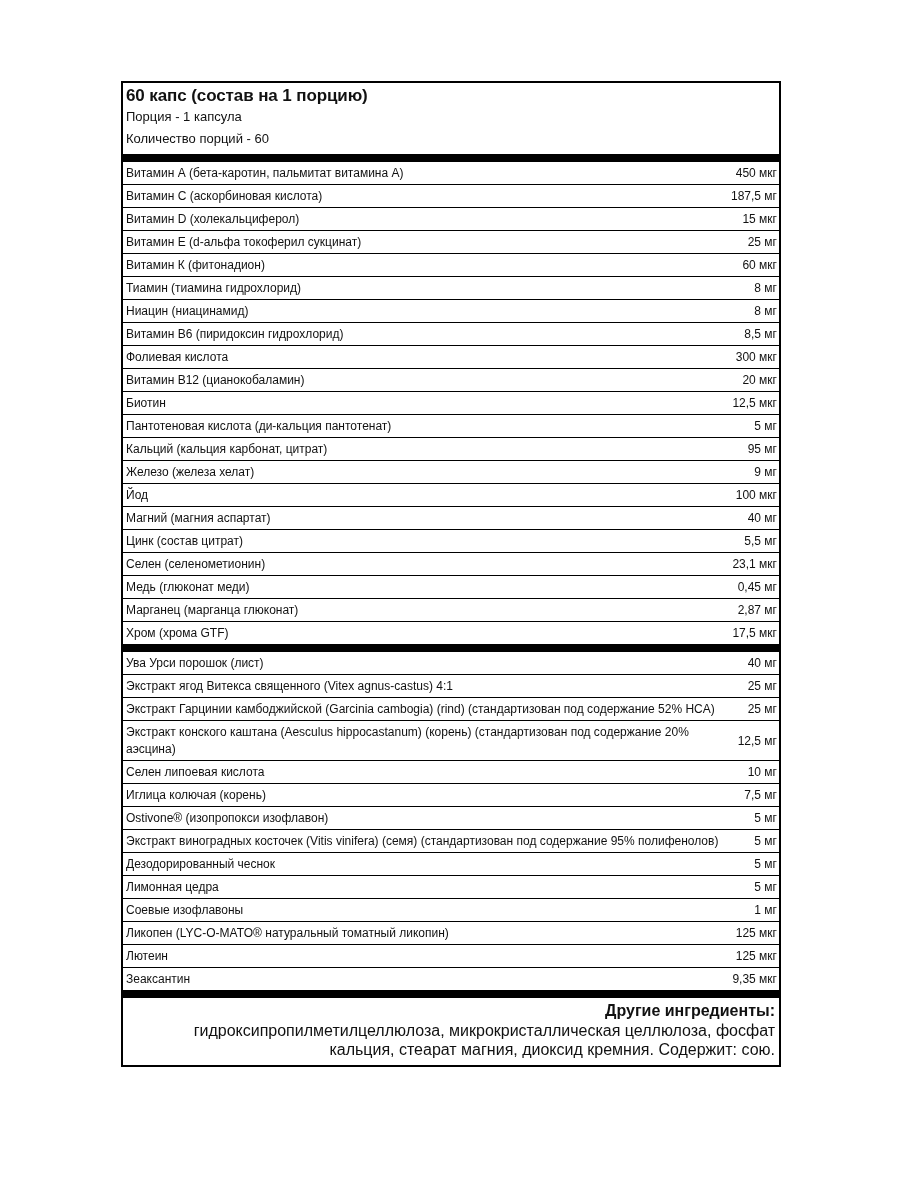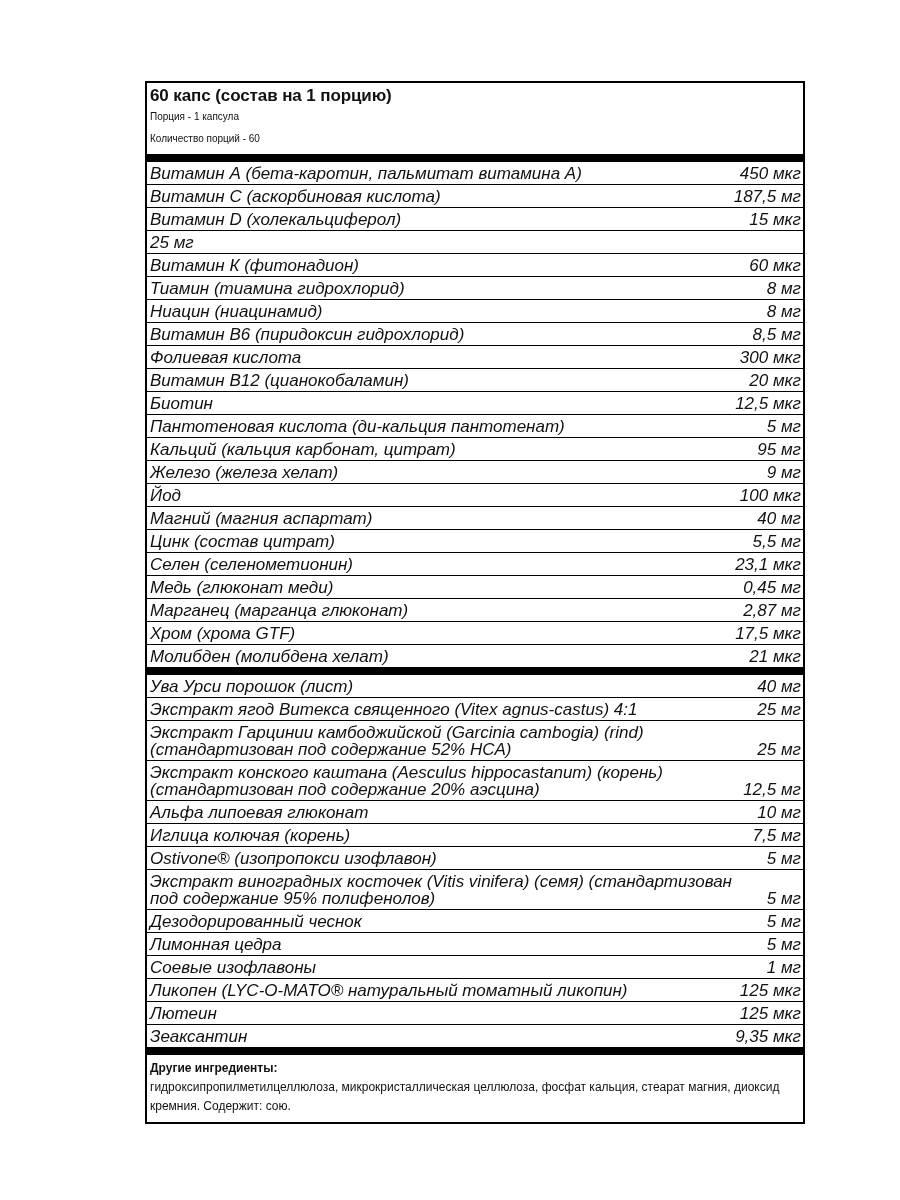--- a/index.html
+++ b/index.html
@@ -1,33 +1,33 @@
 <!DOCTYPE html>
 <html><head>
 <meta charset="utf-8">
 <style>
   html, body { margin: 0; padding: 0; background: #ffffff; }
   body { width: 900px; height: 1200px; position: relative; font-family: "Liberation Sans", sans-serif; color: #111; }
   .panel {
     position: absolute; left: 121px; top: 81px; width: 656px;
-    border: 2px solid #000; background: #fff; margin-left: 24px;
+    border: 2px solid #000; background: #fff;
   }
   .head { padding: 3px 4px 4px 3px; }
   .title { font-size: 17px; font-weight: bold; line-height: 20px; letter-spacing: -0.1px; }
-  .sub { font-size: 10px; line-height: 22px; }
+  .sub { font-size: 13px; line-height: 22px; }
   .bar { background: #000; height: 8px; }
   .row {
-    display: flex; justify-content: space-between; align-items: flex-end;
-    border-top: 1.5px solid #000; font-size: 17px; line-height: 17px;
-    padding: 3px 2px 2px 3px; min-height: 17px; font-style: italic;
+    display: flex; justify-content: space-between; align-items: center;
+    border-top: 1.5px solid #000; font-size: 12px; line-height: 17px;
+    padding: 3px 2px 2px 3px; min-height: 17px;
   }
   .rows .row:first-child { border-top: none; }
   .row .name { flex: 1; padding-right: 30px; }
   .row .amt { white-space: nowrap; text-align: right; }
-  .other { padding: 3px 4px 6px 3px; font-size: 12px; line-height: 19px; }
+  .other { padding: 3px 4px 6px 3px; font-size: 16px; line-height: 19px; text-align: right; }
   .other .lbl { font-weight: bold; line-height: 20px; }
 </style>
 </head>
 <body>
 
 <div class="panel">
   <div class="head">
     <div class="title">60 капс (состав на 1 порцию)</div>
     <div class="sub">Порция - 1 капсула</div>
     <div class="sub">Количество порций - 60</div>
@@ -40,20 +40,21 @@
       </div>
       <div class="row">
         <span class="name">Витамин С (аскорбиновая кислота)</span>
         <span class="amt">187,5 мг</span>
       </div>
       <div class="row">
         <span class="name">Витамин D (холекальциферол)</span>
         <span class="amt">15 мкг</span>
       </div>
       <div class="row">
+        <span class="name">Витамин Е (d-альфа токоферил сукцинат)</span>
         <span class="amt">25 мг</span>
       </div>
       <div class="row">
         <span class="name">Витамин К (фитонадион)</span>
         <span class="amt">60 мкг</span>
       </div>
       <div class="row">
         <span class="name">Тиамин (тиамина гидрохлорид)</span>
         <span class="amt">8 мг</span>
       </div>
@@ -110,45 +111,41 @@
         <span class="amt">0,45 мг</span>
       </div>
       <div class="row">
         <span class="name">Марганец (марганца глюконат)</span>
         <span class="amt">2,87 мг</span>
       </div>
       <div class="row">
         <span class="name">Хром (хрома GTF)</span>
         <span class="amt">17,5 мкг</span>
       </div>
-      <div class="row">
-        <span class="name">Молибден (молибдена хелат)</span>
-        <span class="amt">21 мкг</span>
-      </div>
     </div>
   <div class="bar"></div>
   <div class="rows" id="he-rows">
       <div class="row">
         <span class="name">Ува Урси порошок (лист)</span>
         <span class="amt">40 мг</span>
       </div>
       <div class="row">
         <span class="name">Экстракт ягод Витекса священного (Vitex agnus-castus) 4:1</span>
         <span class="amt">25 мг</span>
       </div>
       <div class="row">
         <span class="name">Экстракт Гарцинии камбоджийской (Garcinia cambogia) (rind) (стандартизован под содержание 52% HCA)</span>
         <span class="amt">25 мг</span>
       </div>
       <div class="row">
         <span class="name">Экстракт конского каштана (Aesculus hippocastanum) (корень) (стандартизован под содержание 20% аэсцина)</span>
         <span class="amt">12,5 мг</span>
       </div>
       <div class="row">
-        <span class="name">Альфа липоевая глюконат</span>
+        <span class="name">Селен липоевая кислота</span>
         <span class="amt">10 мг</span>
       </div>
       <div class="row">
         <span class="name">Иглица колючая (корень)</span>
         <span class="amt">7,5 мг</span>
       </div>
       <div class="row">
         <span class="name">Ostivone® (изопропокси изофлавон)</span>
         <span class="amt">5 мг</span>
       </div>

